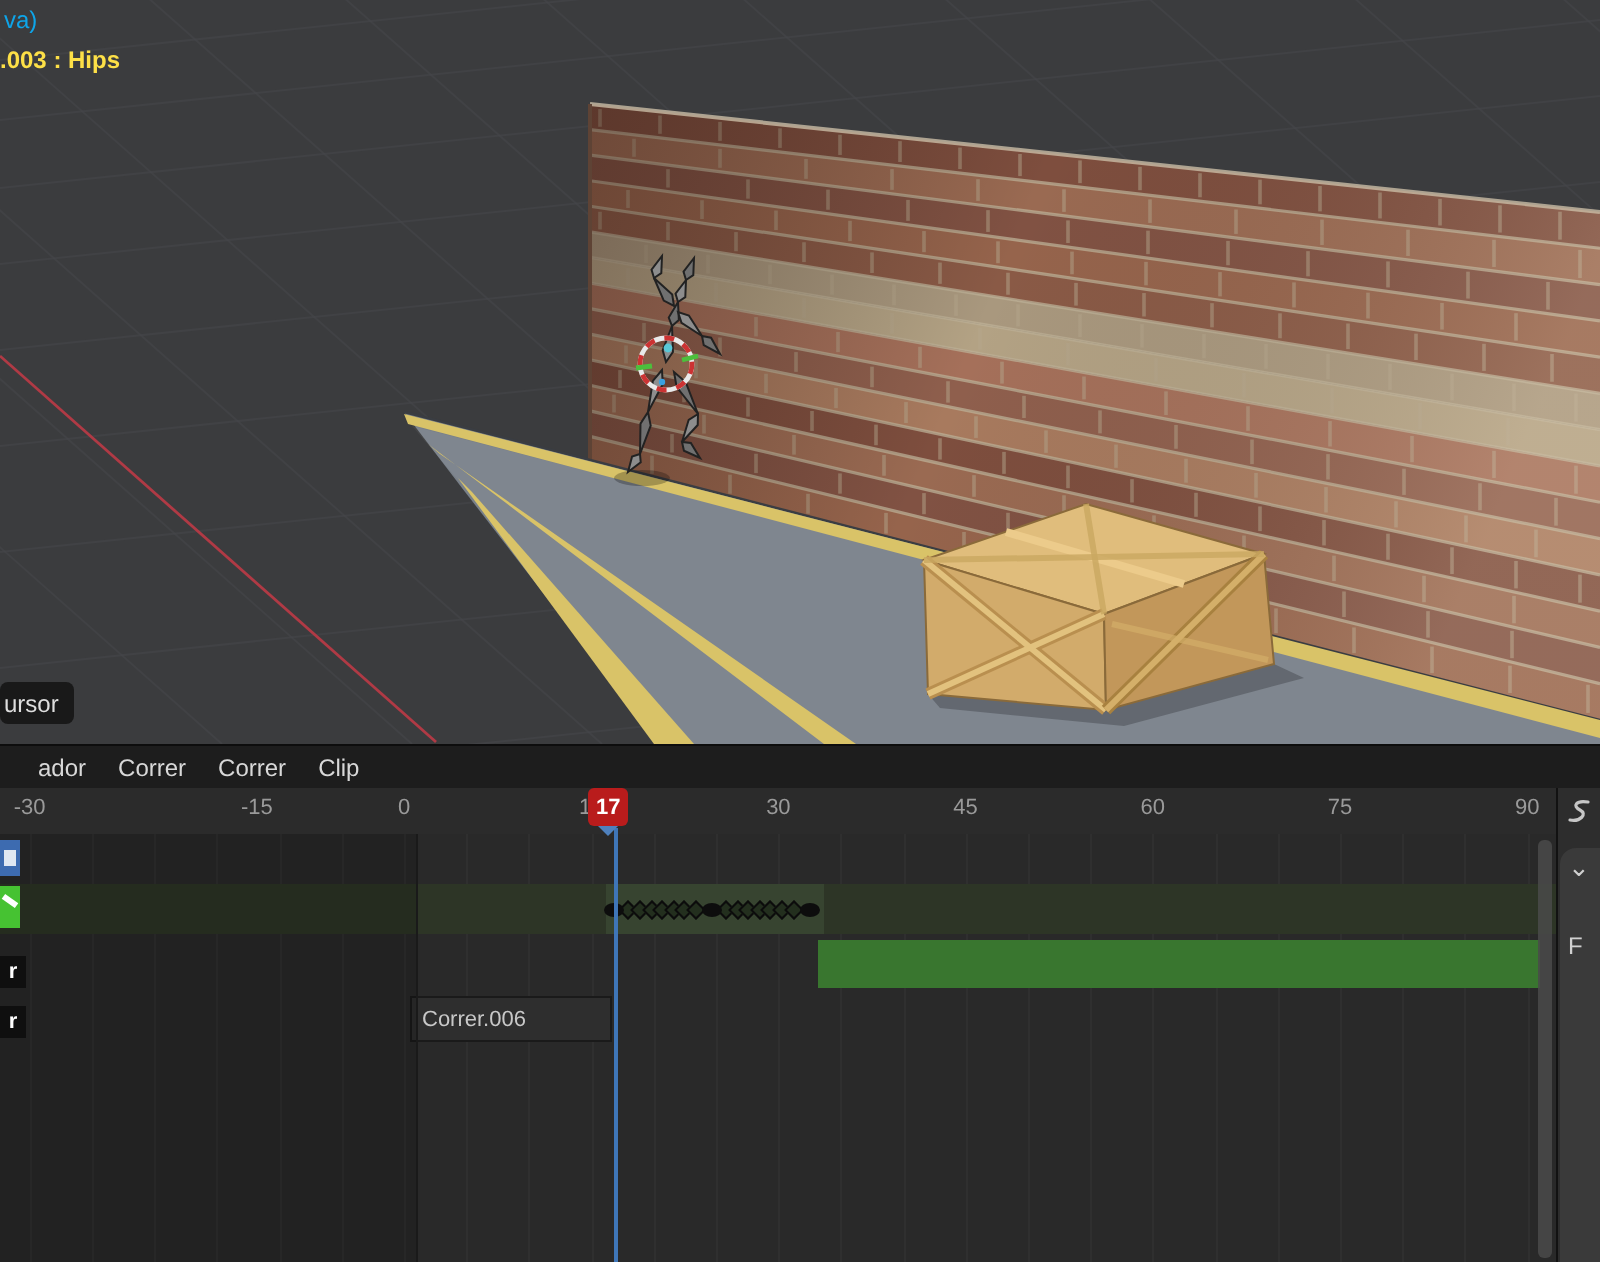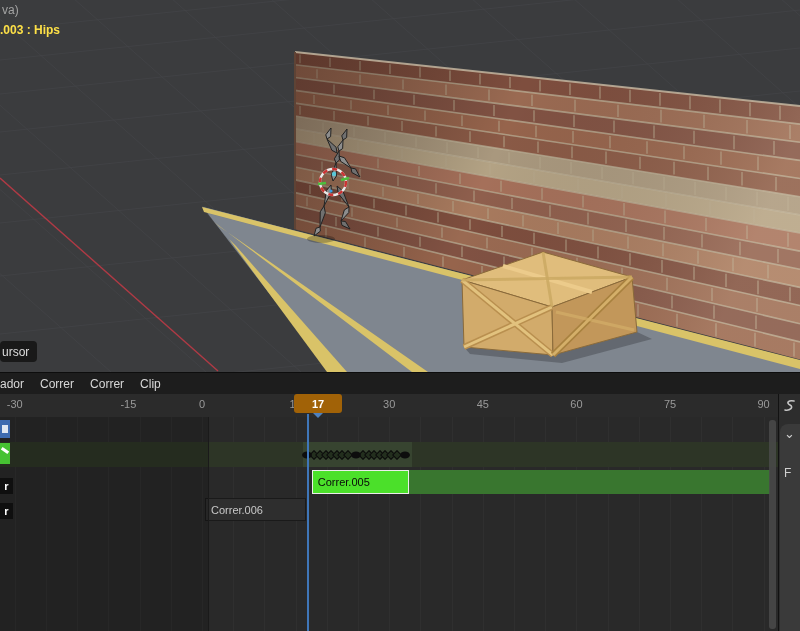--- a/index.html
+++ b/index.html
@@ -1,29 +1,29 @@
 <!DOCTYPE html>
 <html><head>
 <meta charset="utf-8">
 <style>
   html,body{margin:0;padding:0;background:#111;}
   #app{position:relative;width:800px;height:631px;overflow:hidden;
        font-family:"Liberation Sans",sans-serif;background:#292929;}
   
   #viewport{position:absolute;left:0;top:0;width:800px;height:372px;background:#3b3c3e;}
   #scene{position:absolute;left:0;top:0;}
-  .vp-text{position:absolute;color:#a3a3a3;font-size:12px;line-height:14px;white-space:nowrap;}
+  .vp-text{position:absolute;color:#0ea5e9;font-size:12px;line-height:14px;white-space:nowrap;}
   #vp-bone-text{color:#fde047;font-weight:bold;}
   #cursor-tip{position:absolute;left:0;top:341px;height:21px;padding:0 8px 0 2px;
       background:#191919;border-radius:4px;color:#dedede;font-size:12px;
       display:flex;align-items:center;}
   
   #nla-header{position:absolute;left:0;top:372px;width:800px;height:22px;background:#1d1d1d;
       border-top:1px solid #0d0d0d;display:flex;align-items:center;gap:16px;
-      padding-left:0;box-sizing:border-box;}
+      padding-left:19px;box-sizing:border-box;}
   .menu-item{color:#d8d8d8;font-size:12px;cursor:default;}
   
   #ruler{position:absolute;left:0;top:394px;width:778px;height:23px;background:#2b2b2b;
       border-bottom:1px solid #15803d;overflow:hidden;}
   .tick{position:absolute;top:4px;transform:translateX(-50%);color:#9a9a9a;font-size:11px;}
   
   #tracks{position:absolute;left:0;top:417px;width:778px;height:214px;background:#292929;overflow:hidden;}
   .vline{position:absolute;top:0;bottom:0;width:1px;background:rgba(255,255,255,0.03);}
   #rowB{position:absolute;left:0;top:25px;width:778px;height:25px;background:#2d3526;}
   #rowB-hot{position:absolute;top:25px;height:25px;background:#374430;}
@@ -44,21 +44,21 @@
   #chip-blue i{position:absolute;left:2px;top:5px;width:6px;height:8px;background:#dfe7f2;display:block;}
   #chip-green{top:26px;width:10px;height:21px;background:#46c232;}
   #chip-green i{position:absolute;left:1px;top:6px;width:8px;height:3px;background:#fff;display:block;
       transform:rotate(35deg);}
   .chip-txt{position:absolute;left:0;width:13px;height:16px;background:#0f0f0f;color:#fff;
       font-size:11px;font-weight:bold;display:flex;align-items:center;justify-content:center;}
   #chip-r1{top:61px;}
   #chip-r2{top:86px;}
   
   #playhead-line{position:absolute;left:307px;top:414px;width:2px;height:217px;background:#3f76b8;}
-  #playhead-badge{position:absolute;left:294px;top:394px;width:48px;height:19px;background:#a16207;
+  #playhead-badge{position:absolute;left:294px;top:394px;width:20px;height:19px;background:#b91c1c;
       border-radius:3px;color:#fff;font-size:11px;font-weight:bold;display:flex;
       align-items:center;justify-content:center;}
   #playhead-badge:after{content:"";position:absolute;left:50%;top:100%;margin-left:-5px;
       border:5px solid transparent;border-top-color:#4f81be;border-bottom-width:0;}
   
   #v-scrollbar{position:absolute;left:769px;top:420px;width:7px;height:209px;background:#4a4a4a;
       border-radius:3px;opacity:.85;}
   #sidebar{position:absolute;left:778px;top:394px;width:22px;height:237px;background:#2d2d2d;
       border-left:1px solid #121212;box-sizing:border-box;}
   #side-panel{position:absolute;left:780px;top:424px;width:20px;height:207px;background:#3a3a3a;
@@ -440,23 +440,20 @@
         <div class="kf-d" style="left: 368.608px; top: 38px;"></div>
         <div class="kf-d" style="left: 374.224px; top: 38px;"></div>
         <div class="kf-d" style="left: 379.84px; top: 38px;"></div>
         <div class="kf-d" style="left: 385.456px; top: 38px;"></div>
         <div class="kf-d" style="left: 391.072px; top: 38px;"></div>
         <div class="kf-d" style="left: 396.688px; top: 38px;"></div>
         <div class="kf-c" style="left: 307.456px; top: 38px;"></div>
         <div class="kf-c" style="left: 355.504px; top: 38px;"></div>
         <div class="kf-c" style="left: 404.8px; top: 38px;"></div>
       </div>
-    <div id="strip-005" class="strip" style="left: 311.824px; width: 96.72px;">
-      <span>Correr.005</span>
-    </div>
     <div id="strip-006" class="strip" style="left: 205px; width: 101.088px;">
       <span>Correr.006</span>
     </div>
     <div id="prestart"></div>
     <div id="frame1-line"></div>
     <div id="chip-blue" class="chip">
         <i></i>
       </div>
     <div id="chip-green" class="chip">
         <i></i>

